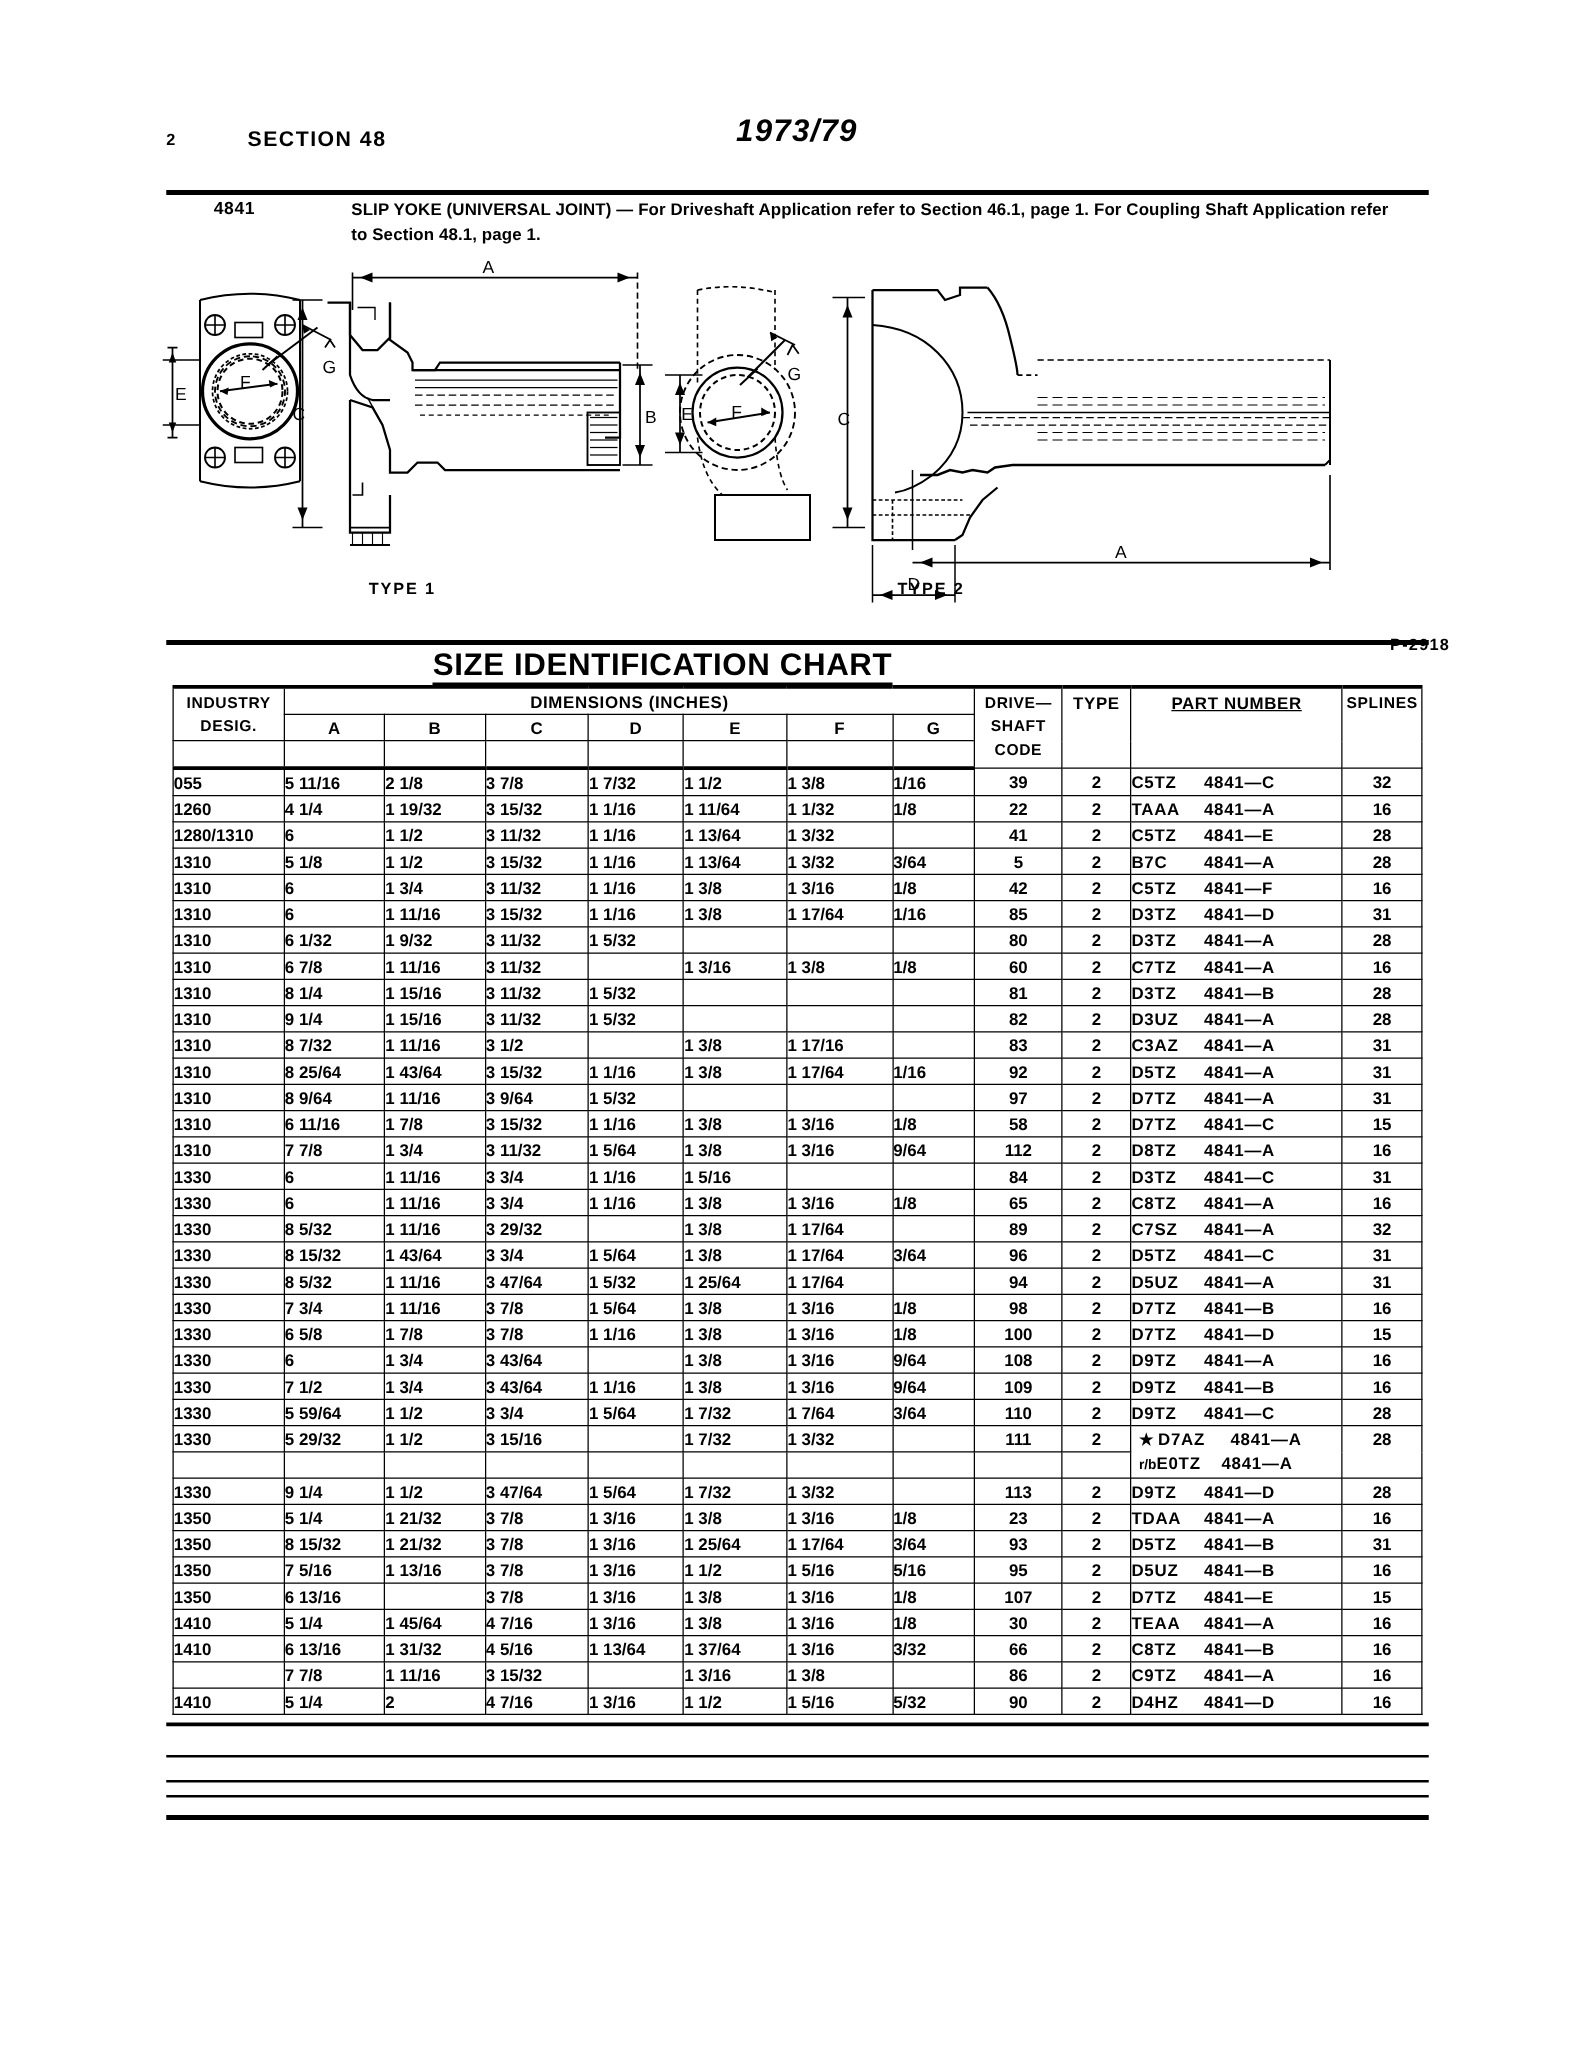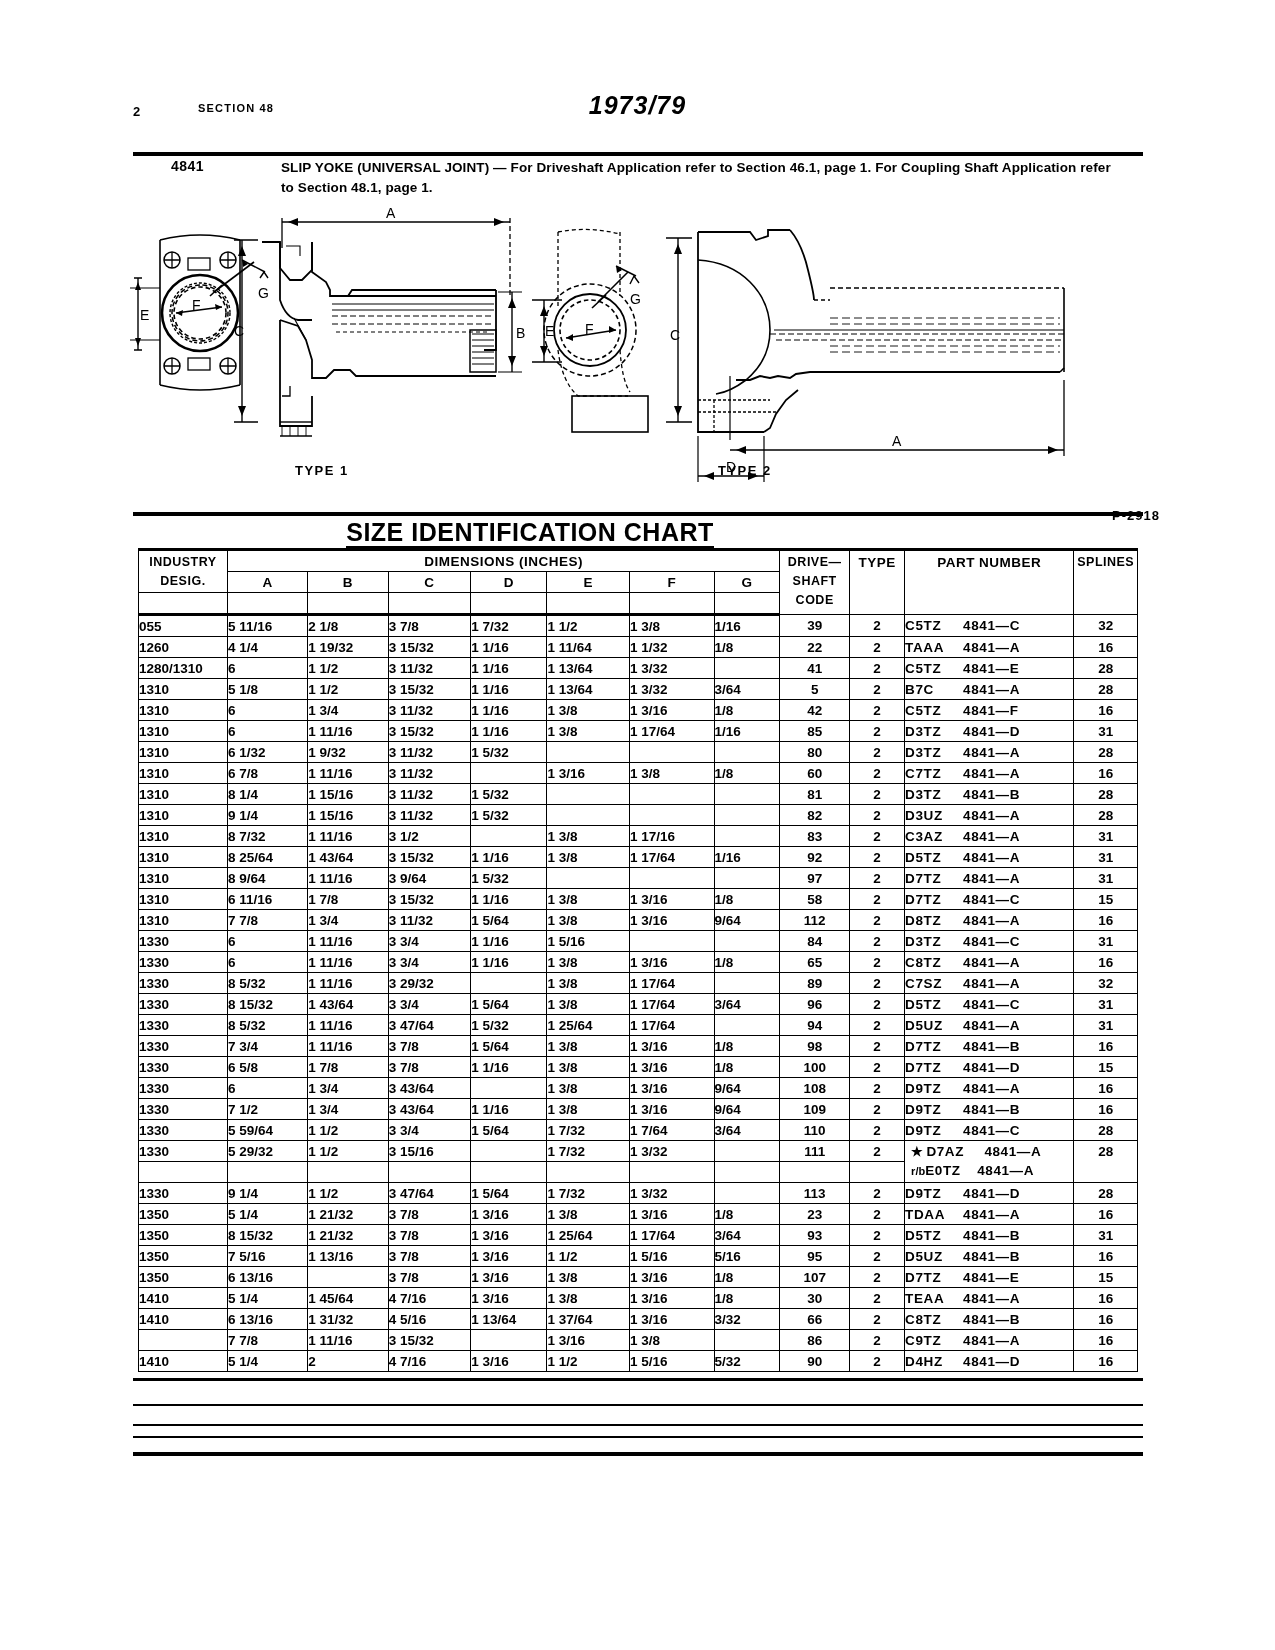--- a/index.html
+++ b/index.html
@@ -35,21 +35,21 @@
     left: 133px;
     top: 12px;
     font-size: 13px;
     font-weight: bold;
     letter-spacing: 0.5px;
   }
   .section-label {
     position: absolute;
     left: 198px;
     top: 10px;
-    font-size: 11px;
+    font-size: 17px;
     font-weight: bold;
     letter-spacing: 1.2px;
   }
   .title-block {
     position: absolute;
     left: 0;
     top: 0;
     width: 1275px;
     text-align: center;
   }
@@ -463,21 +463,21 @@
             <div>INDUSTRY</div>
             <div>DESIG.</div>
           </th>
           <th class="hdr-top" colspan="7">DIMENSIONS (INCHES)</th>
           <th class="hdr-top hdr-narrow" rowspan="3" style="vertical-align:top;padding-top:2px;">
             <div>DRIVE—</div>
             <div>SHAFT</div>
             <div>CODE</div>
           </th>
           <th class="hdr-top" rowspan="3" style="vertical-align:top;padding-top:2px;">TYPE</th>
-          <th class="hdr-top" rowspan="3" style="vertical-align:top;padding-top:2px;">PART NUMBER</th>
+          <th class="hdr-top" rowspan="3" style="vertical-align:top;padding-top:2px;text-decoration:underline;">PART NUMBER</th>
           <th class="hdr-top hdr-narrow" rowspan="3" style="vertical-align:top;padding-top:2px;">SPLINES</th>
         </tr>
         <tr>
           <th>A</th>
           <th>B</th>
           <th>C</th>
           <th>D</th>
           <th>E</th>
           <th>F</th>
           <th>G</th>

